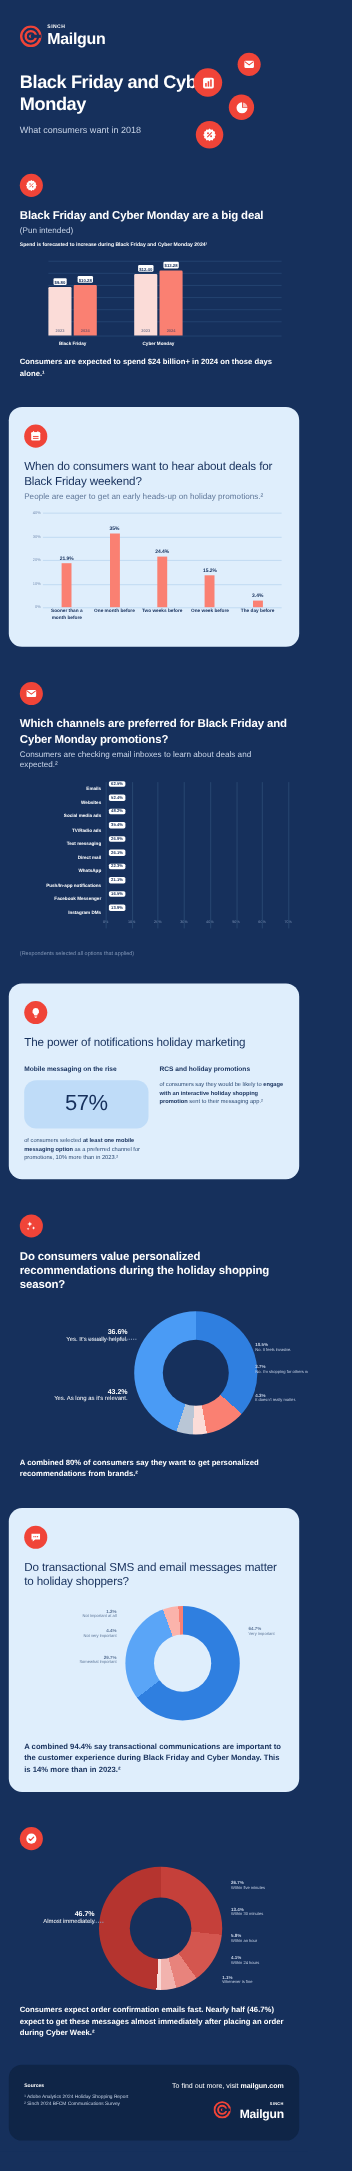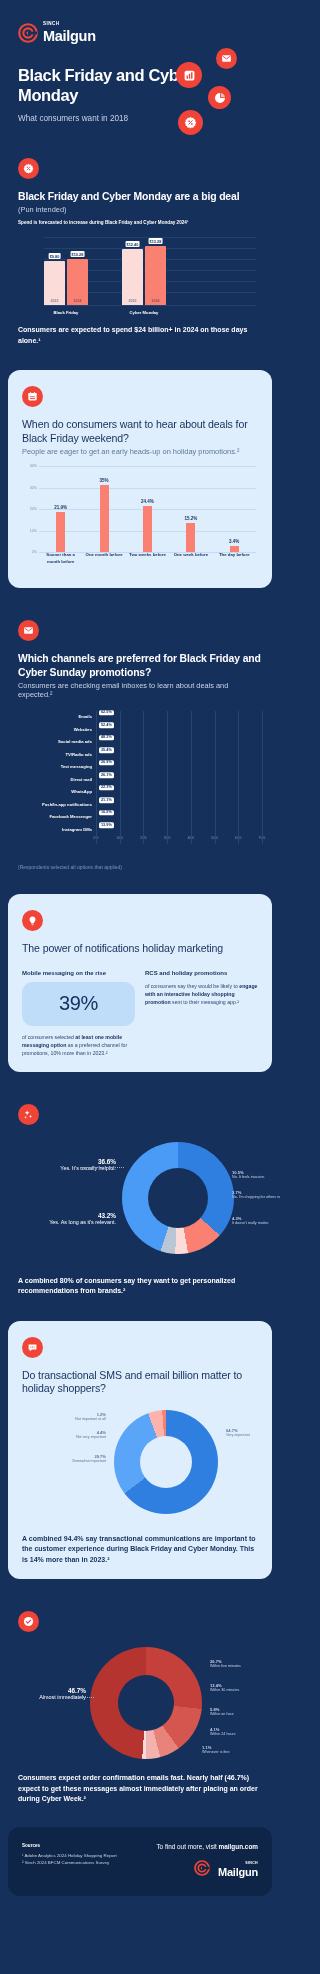--- a/index.html
+++ b/index.html
@@ -315,21 +315,21 @@
     </div>
   </div>
 
   <div class="sec">
     <div class="sec-icon">
       <svg width="11" height="11" viewBox="0 0 24 24">
           <rect x="2.5" y="5" width="19" height="14" rx="2.2" fill="#fff"></rect>
           <path d="M3.4 6.6L12 13l8.6-6.4" fill="none" stroke="#f04438" stroke-width="2"></path>
         </svg>
     </div>
-    <h2>Which channels are preferred for Black Friday and Cyber Sunday promotions?</h2>
+    <h2>Which channels are preferred for Black Friday and Cyber Monday promotions?</h2>
     <div class="h2-sub">Consumers are checking email inboxes to learn about deals and expected.²</div>
 
     <div class="c3">
       <div class="c3grid">
         <i style="left:0%"></i>
           <i style="left:14.3%"></i>
           <i style="left:28.6%"></i>
           <i style="left:42.9%"></i>
           <i style="left:57.1%"></i>
           <i style="left:71.4%"></i>
@@ -400,39 +400,40 @@
           <rect x="9.1" y="18.3" width="5.8" height="1.7" rx=".8" fill="#fff"></rect>
           <rect x="9.9" y="20.7" width="4.2" height="1.5" rx=".7" fill="#fff"></rect>
         </svg>
     </div>
     <h2>The power of notifications holiday marketing</h2>
 
     <div class="stats">
       <div class="stat">
         <div class="st-title">Mobile messaging on the rise</div>
         <div class="st-box">
-          <span class="st-num">39%</span>
+          <span class="st-num">57%</span>
         </div>
         <div class="st-desc"><span>of consumers selected </span><b>at least one mobile messaging option</b><span> as a preferred channel for promotions, 10% more than in 2023.²</span></div>
       </div>
       <div class="stat">
         <div class="st-title">RCS and holiday promotions</div>
         <div class="st-desc"><span>of consumers say they would be likely to </span><b>engage with an interactive holiday shopping promotion</b><span> sent to their messaging app.²</span></div>
       </div>
     </div>
   </div>
 
   <div class="sec">
     <div class="sec-icon">
       <svg width="11" height="11" viewBox="0 0 24 24">
           <path d="M9 3l1.5 3.6L14 8.2l-3.5 1.6L9 13.4 7.5 9.8 4 8.2l3.5-1.6z" fill="#fff"></path>
           <path d="M16.5 12.5l1 2.5 2.5 1-2.5 1-1 2.5-1-2.5-2.5-1 2.5-1z" fill="#fff"></path>
           <path d="M5.5 15l.8 2 2 .8-2 .8-.8 2-.8-2-2-.8 2-.8z" fill="#fff"></path>
         </svg>
     </div>
+    <h2>Do consumers value personalized recommendations during the holiday shopping season?</h2>
 
     <div class="donutwrap">
       <div class="donut" style="left:104px;top:6px;width:112px;height:112px;
                   background:conic-gradient(from 0deg,
                     #2f7fe0 0deg 131.8deg,
                     #fa8072 131.8deg 169.6deg,
                     #fbdcd8 169.6deg 182.9deg,
                     #b9c6d6 182.9deg 198.4deg,
                     #4a9bf5 198.4deg 360deg);">
         <span class="hole" style="left:26px;top:26px;width:60px;height:60px;background:#16305c;"></span>
@@ -468,21 +469,21 @@
 
   <div class="card">
     <div class="sec-icon">
       <svg width="11" height="11" viewBox="0 0 24 24">
           <path d="M3.5 5.2h17v11.4h-9.6L6 20.4v-3.8H3.5z" fill="#fff"></path>
           <circle cx="8.4" cy="10.9" r="1.3" fill="#f04438"></circle>
           <circle cx="12" cy="10.9" r="1.3" fill="#f04438"></circle>
           <circle cx="15.6" cy="10.9" r="1.3" fill="#f04438"></circle>
         </svg>
     </div>
-    <h2>Do transactional SMS and email billion matter to holiday shoppers?</h2>
+    <h2>Do transactional SMS and email messages matter to holiday shoppers?</h2>
 
     <div class="donutwrap" style="height:118px;">
       <div class="donut" style="left:92px;top:4px;width:104px;height:104px;
                   background:conic-gradient(from 0deg,
                     #2f7fe0 0deg 232.9deg,
                     #5aa5f7 232.9deg 339.8deg,
                     #fbb3ab 339.8deg 355.7deg,
                     #fa8072 355.7deg 360deg);">
         <span class="hole" style="left:26px;top:26px;width:52px;height:52px;background:#dfeefc;"></span>
       </div>

